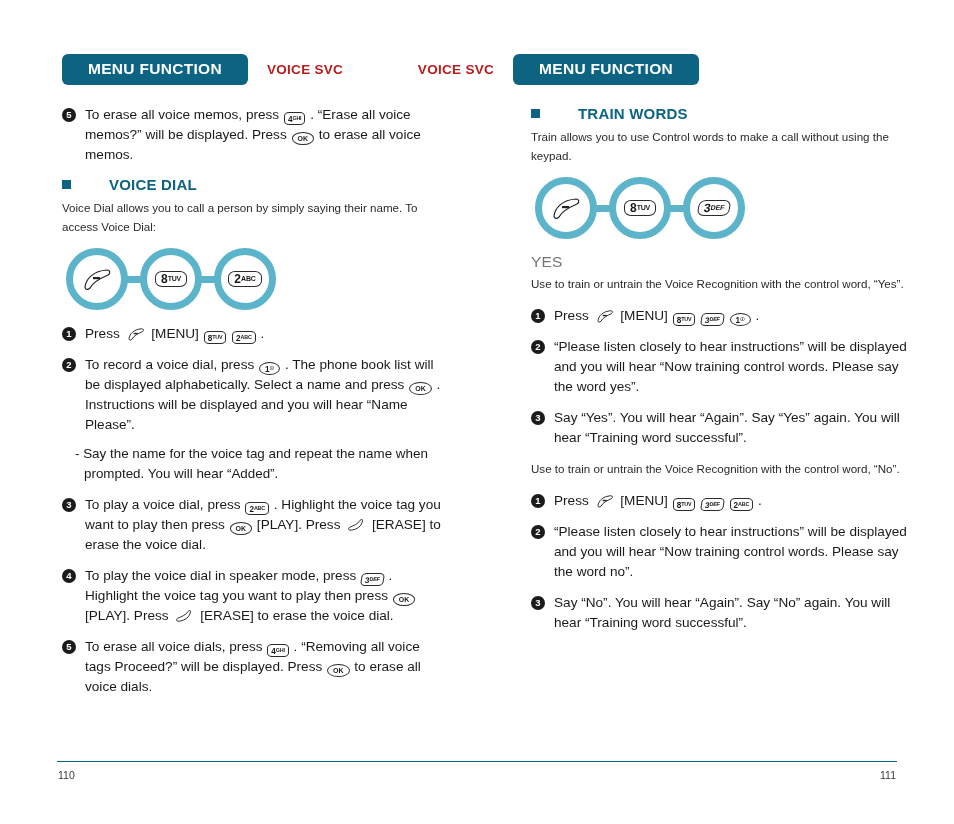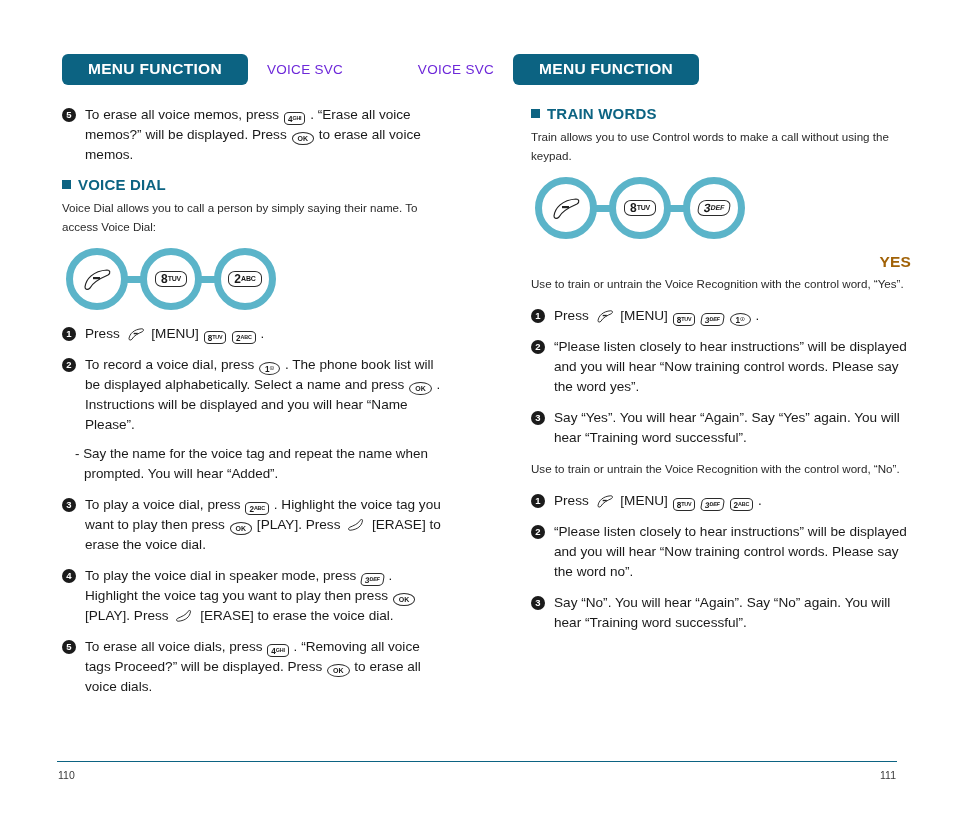--- a/index.html
+++ b/index.html
@@ -44,23 +44,23 @@
     color: #ffffff;
     font-size: 15.5px;
     font-weight: bold;
     letter-spacing: 0.3px;
     padding: 7px 26px 8px 26px;
     border-radius: 6px;
     line-height: 1;
     white-space: nowrap;
   }
   .hdr-sub {
-    color: #6d28d9;
+    color: #b91c1c;
     font-size: 13.5px;
-    font-weight: normal;
+    font-weight: bold;
     letter-spacing: 0.3px;
     white-space: nowrap;
   }
   .hdr-left .hdr-sub { margin-left: 19px; }
   .hdr-right .hdr-sub { margin-right: 19px; }
 
   
   .col {
     position: absolute;
     top: 105px;
@@ -71,41 +71,41 @@
 
   
   .sec-head {
     display: flex;
     align-items: center;
     color: #0c6382;
     font-size: 15px;
     font-weight: bold;
     letter-spacing: 0.2px;
     margin: 0 0 5px 0;
+    gap: 31px;
   }
   .sec-bullet {
     width: 9px;
     height: 9px;
     background: #0c6382;
     display: inline-block;
     margin-right: 7px;
   }
   .sec-desc {
     font-size: 11.6px;
     line-height: 19px;
     color: #2a2a2a;
     margin: 0 0 4px 0;
   }
   .sub-head {
     font-size: 15.5px;
-    font-weight: bold;
-    color: #a16207;
+    font-weight: normal;
+    color: #737373;
     margin: 2px 0 3px 0;
     letter-spacing: 0.2px;
-    text-align: right;
   }
 
   
   .step {
     display: flex;
     align-items: flex-start;
     margin-bottom: 11px;
   }
   .step-num {
     flex: 0 0 auto;

